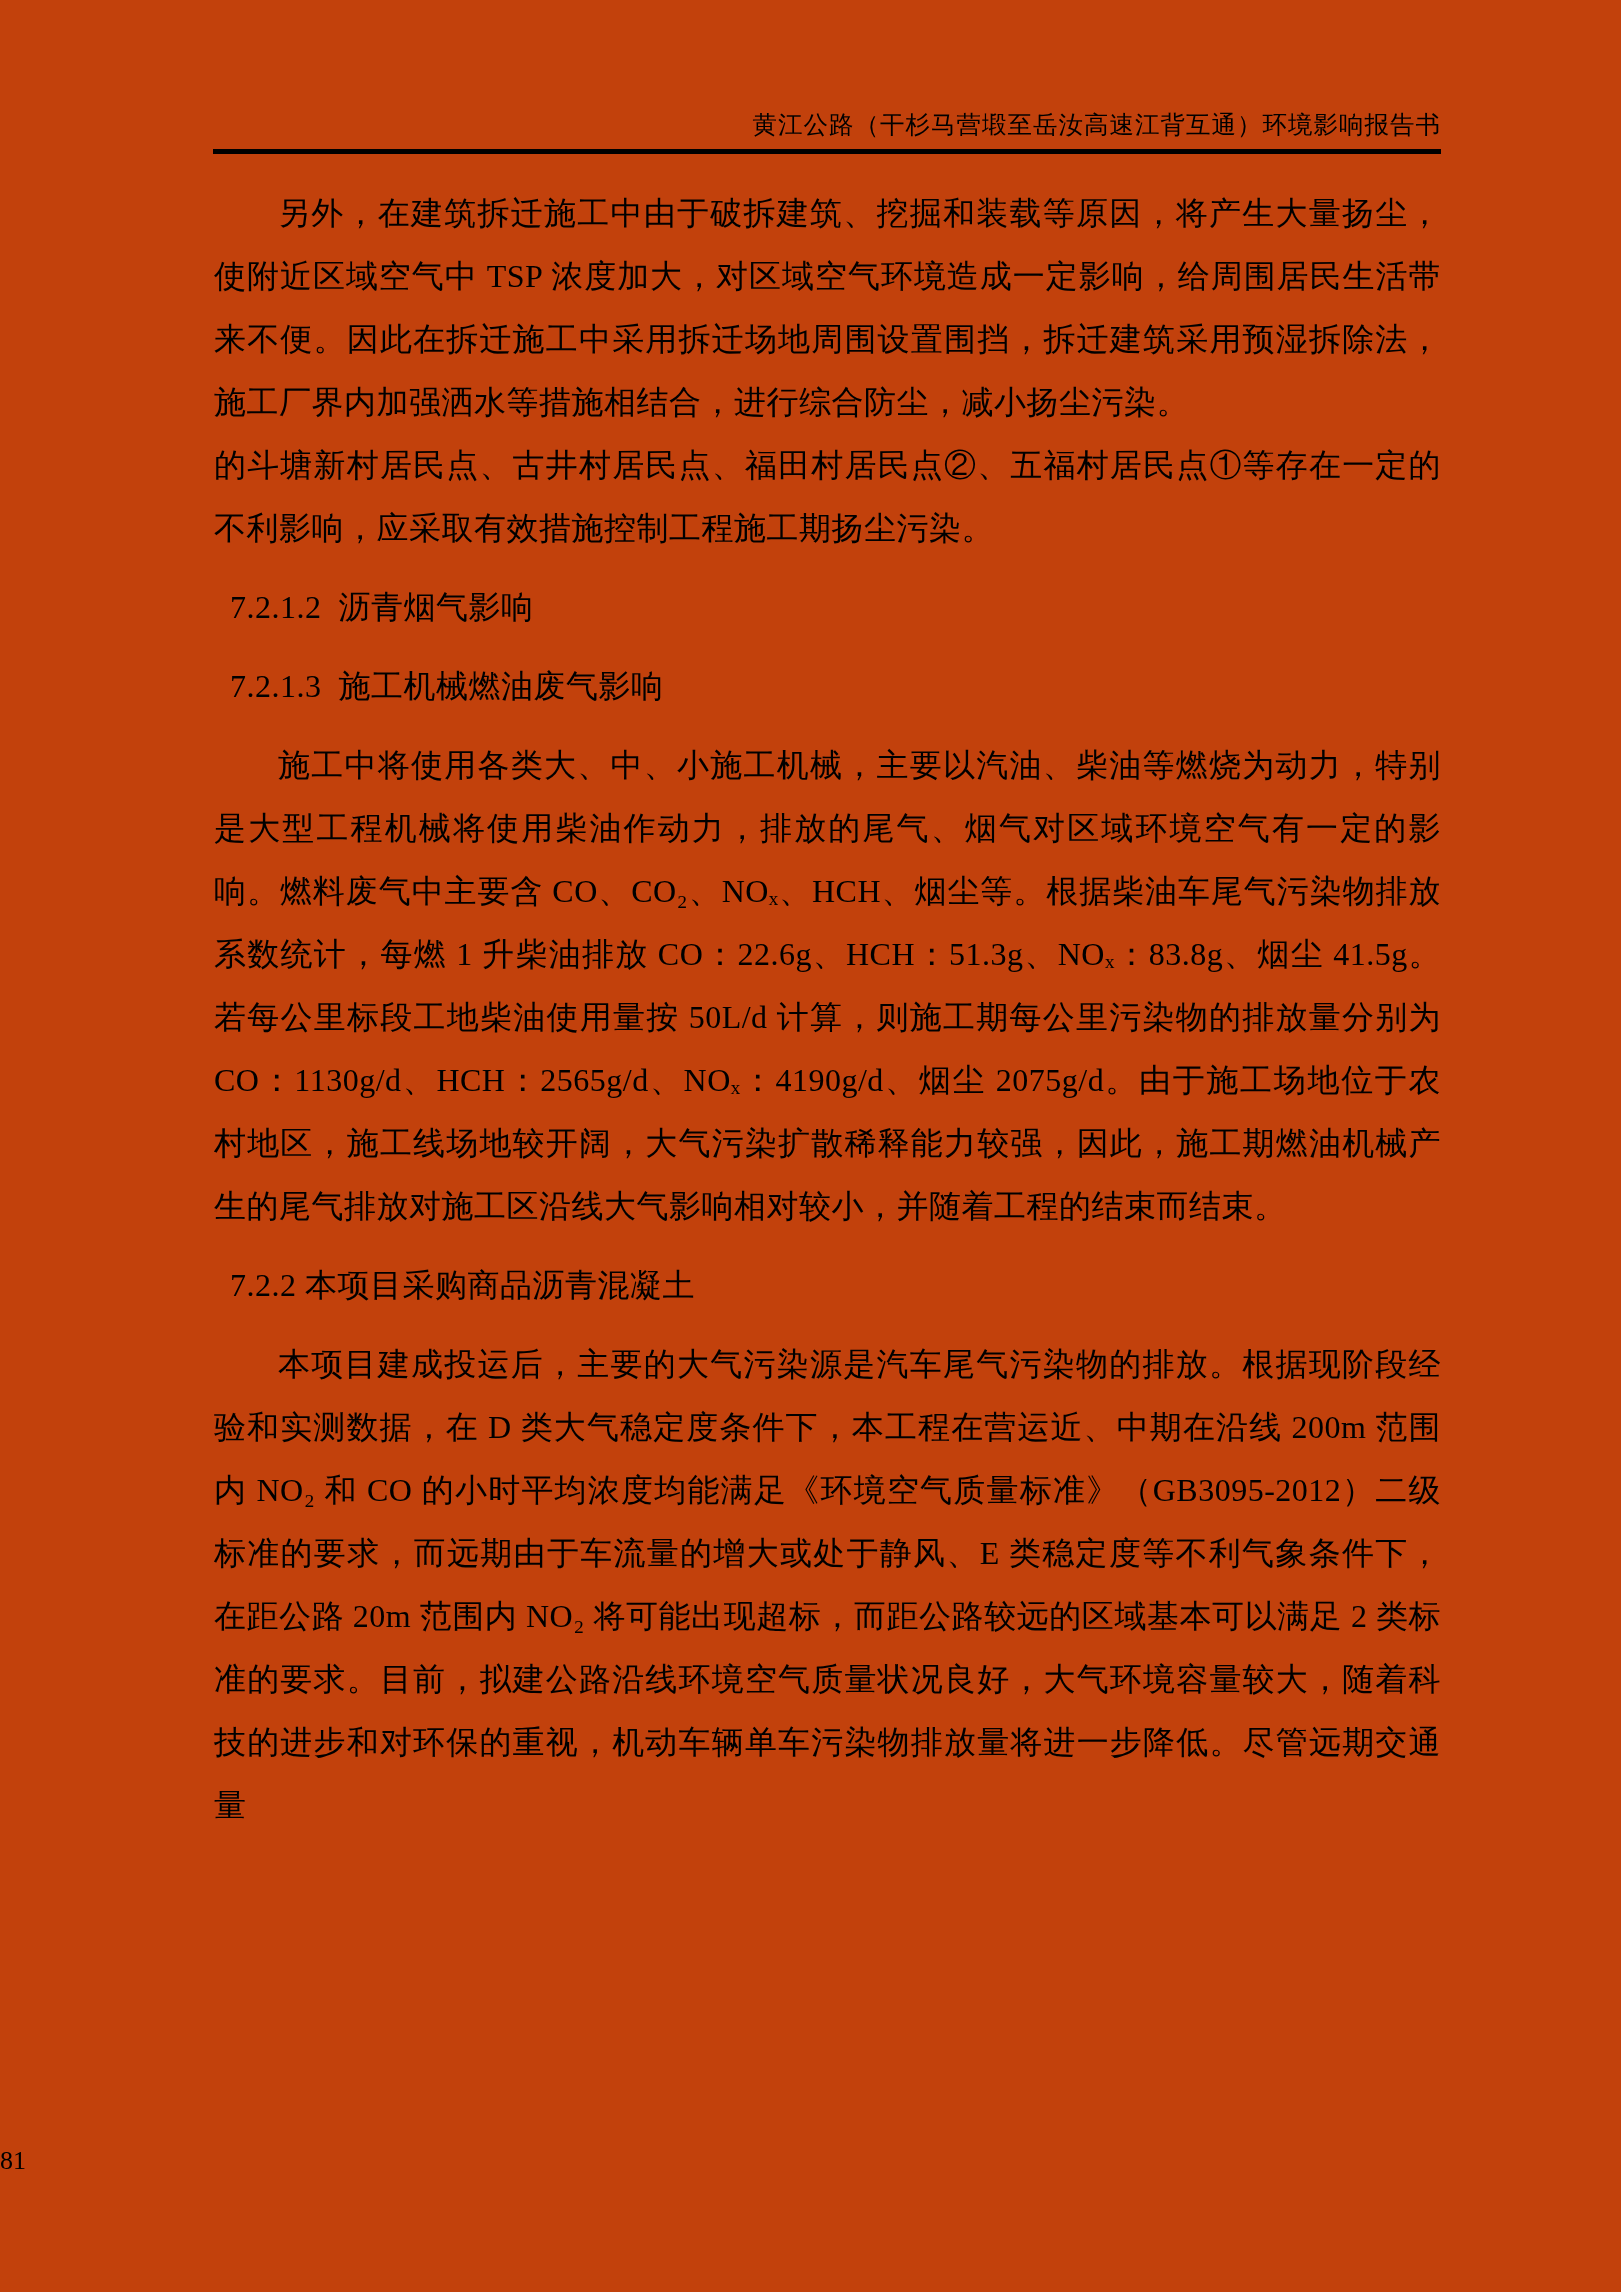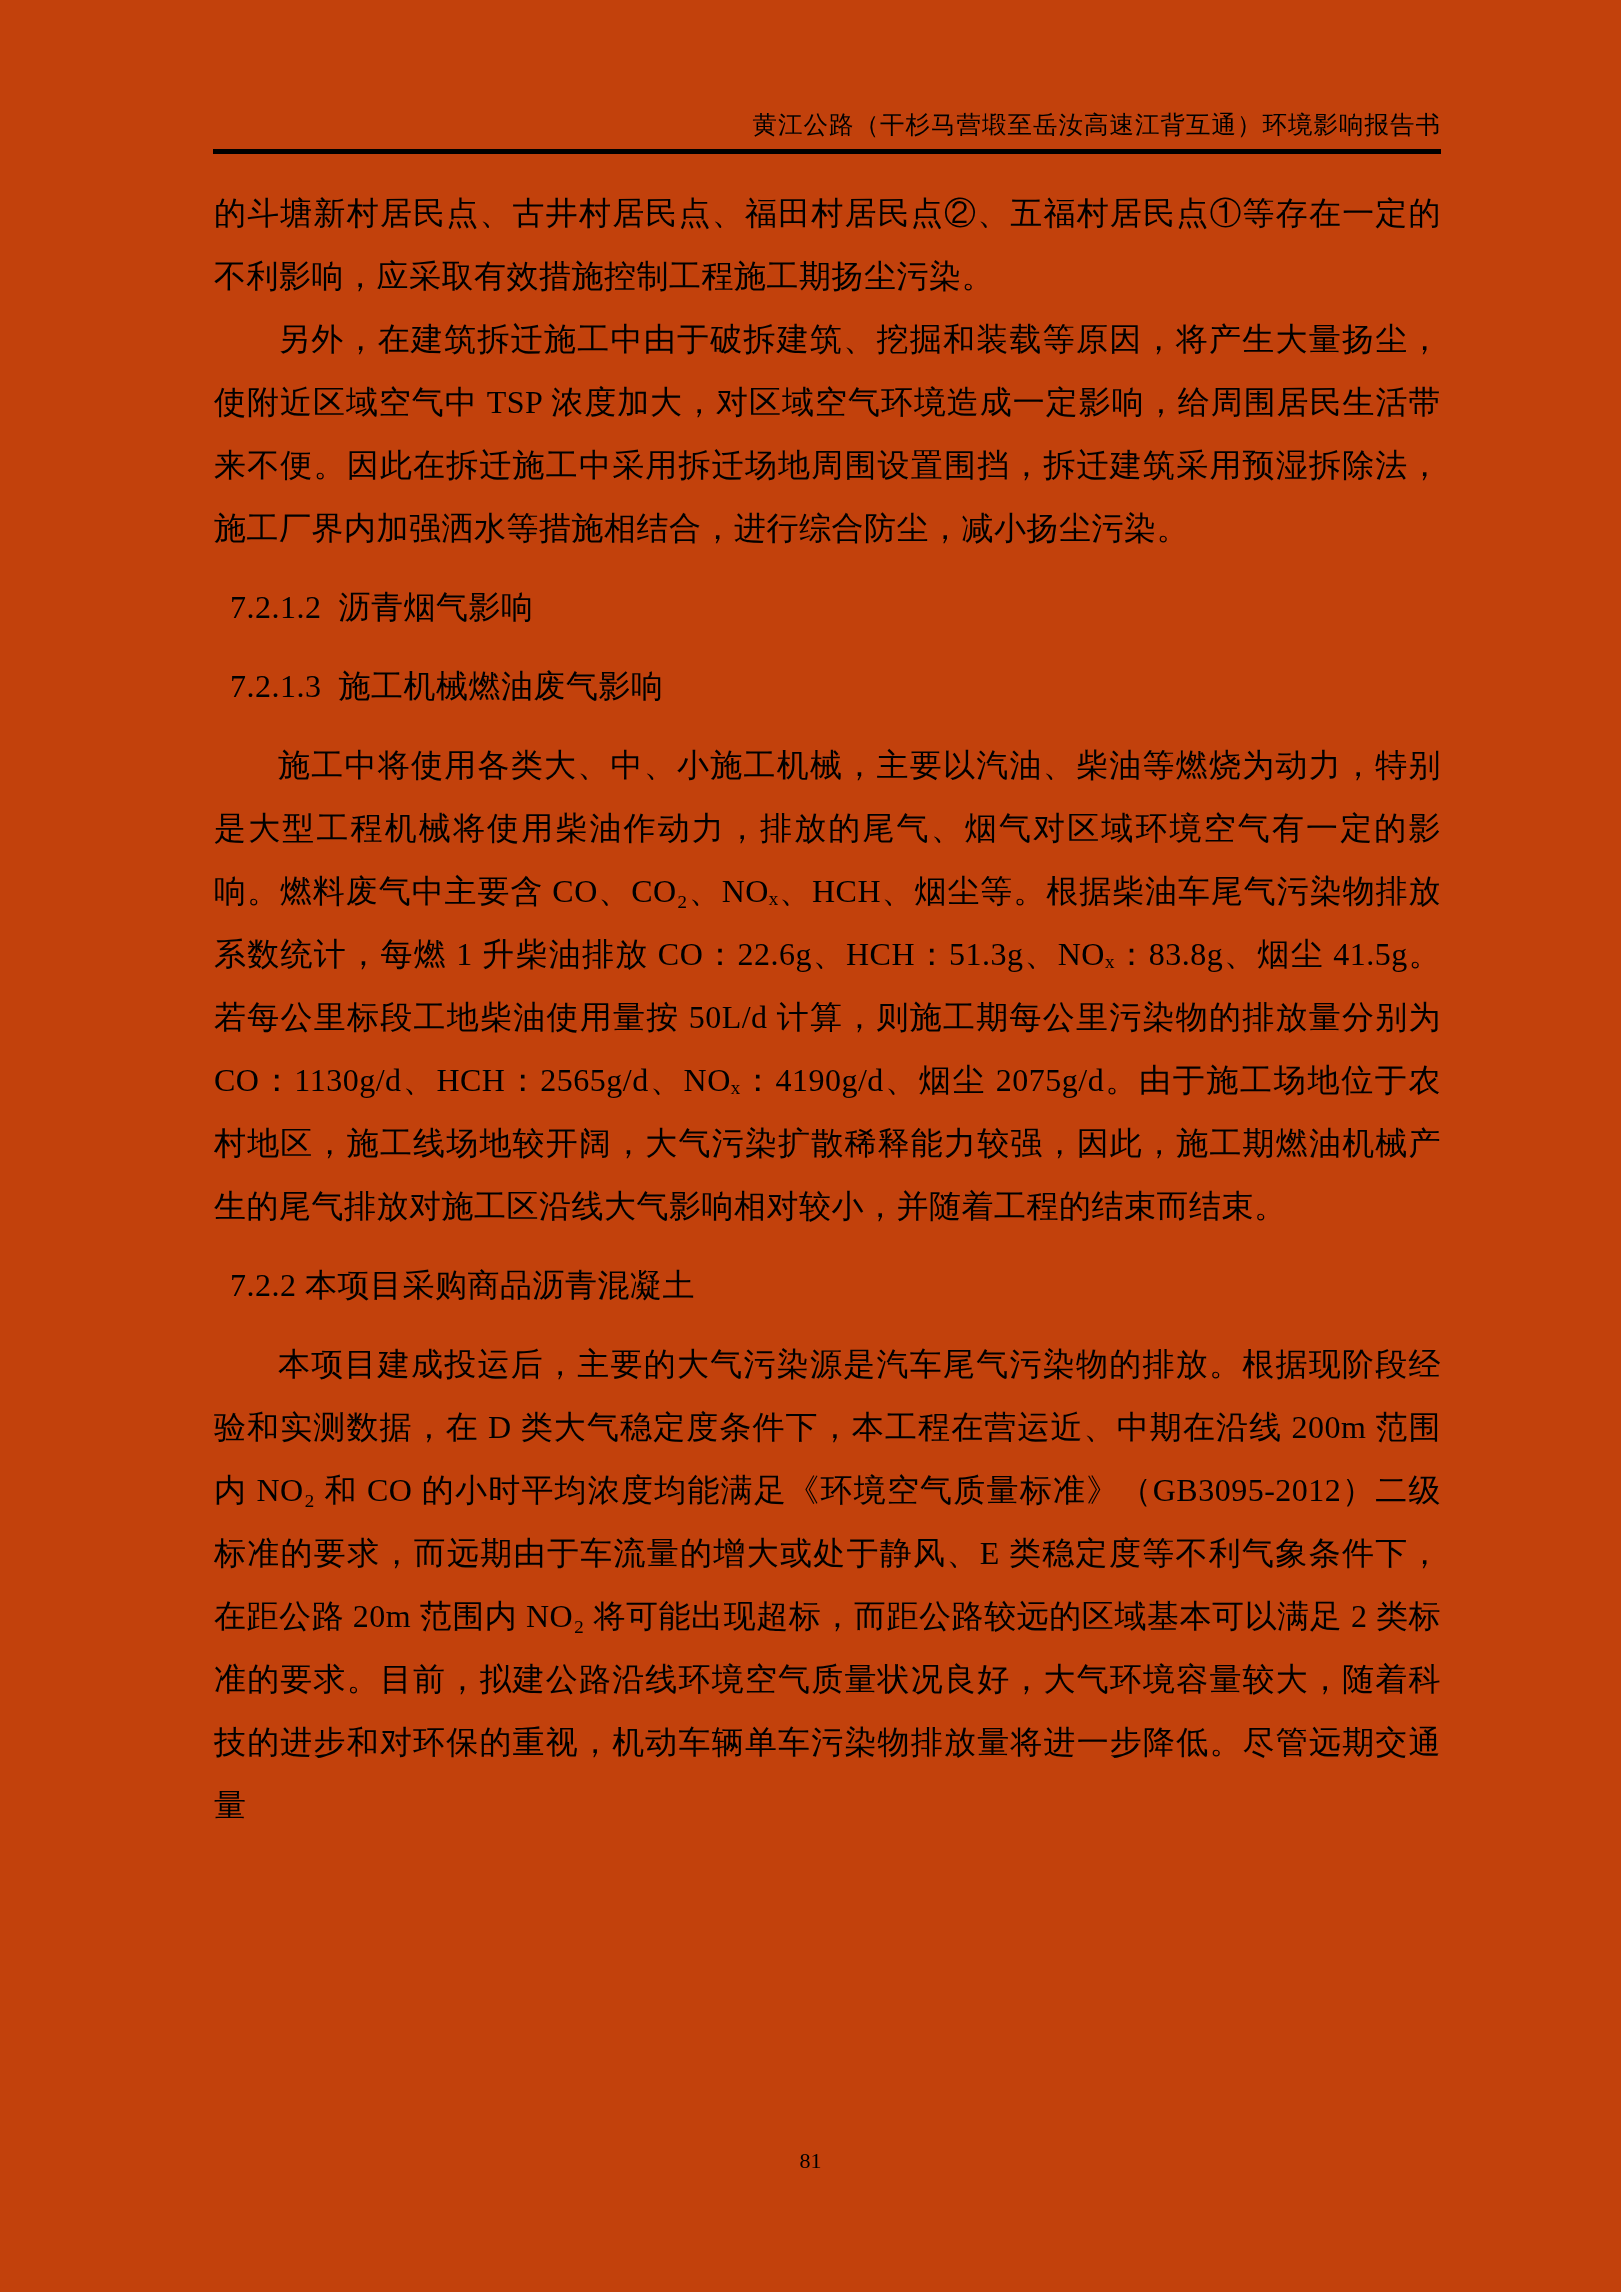--- a/index.html
+++ b/index.html
@@ -55,39 +55,38 @@
   .heading {
     margin: 16px;
     text-align: left;
     white-space: pre-wrap;
   }
   .page-number {
     position: absolute;
     left: 0;
     top: 2143px;
     width: 100%;
-    text-align: center;
-    font-size: 22px;
+    font-size: 26px;
     line-height: 35px;
   }
 </style>
 </head>
 <body>
 
 <div class="page">
 
   <div class="header-text">黄江公路（干杉马营塅至岳汝高速江背互通）环境影响报告书</div>
 
   <div class="header-rule"></div>
 
   <div class="body-content">
 
+    <p class="para indent">另外，在建筑拆迁施工中由于破拆建筑、挖掘和装载等原因，将产生大量扬尘，使附近区域空气中 TSP 浓度加大，对区域空气环境造成一定影响，给周围居民生活带来不便。因此在拆迁施工中采用拆迁场地周围设置围挡，拆迁建筑采用预湿拆除法，施工厂界内加强洒水等措施相结合，进行综合防尘，减小扬尘污染。</p>
+
     <p class="para">的斗塘新村居民点、古井村居民点、福田村居民点②、五福村居民点①等存在一定的不利影响，应采取有效措施控制工程施工期扬尘污染。</p>
-
-    <p class="para indent">另外，在建筑拆迁施工中由于破拆建筑、挖掘和装载等原因，将产生大量扬尘，使附近区域空气中 TSP 浓度加大，对区域空气环境造成一定影响，给周围居民生活带来不便。因此在拆迁施工中采用拆迁场地周围设置围挡，拆迁建筑采用预湿拆除法，施工厂界内加强洒水等措施相结合，进行综合防尘，减小扬尘污染。</p>
 
     <p class="heading">7.2.1.2  沥青烟气影响</p>
 
 
     <p class="heading">7.2.1.3  施工机械燃油废气影响</p>
 
     <p class="para indent">施工中将使用各类大、中、小施工机械，主要以汽油、柴油等燃烧为动力，特别是大型工程机械将使用柴油作动力，排放的尾气、烟气对区域环境空气有一定的影响。燃料废气中主要含 CO、CO₂、NOₓ、HCH、烟尘等。根据柴油车尾气污染物排放系数统计，每燃 1 升柴油排放 CO：22.6g、HCH：51.3g、NOₓ：83.8g、烟尘 41.5g。若每公里标段工地柴油使用量按 50L/d 计算，则施工期每公里污染物的排放量分别为 CO：1130g/d、HCH：2565g/d、NOₓ：4190g/d、烟尘 2075g/d。由于施工场地位于农村地区，施工线场地较开阔，大气污染扩散稀释能力较强，因此，施工期燃油机械产生的尾气排放对施工区沿线大气影响相对较小，并随着工程的结束而结束。</p>
 
     <p class="heading">7.2.2 本项目采购商品沥青混凝土</p>
 

